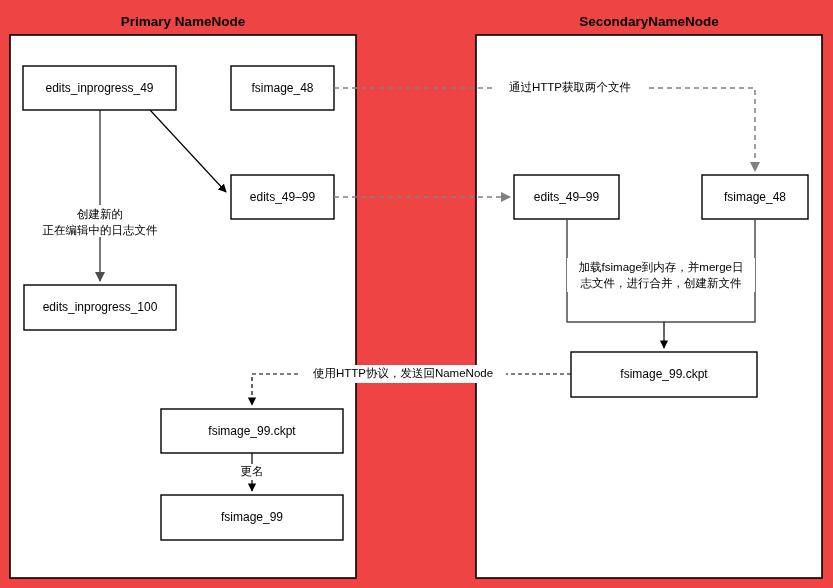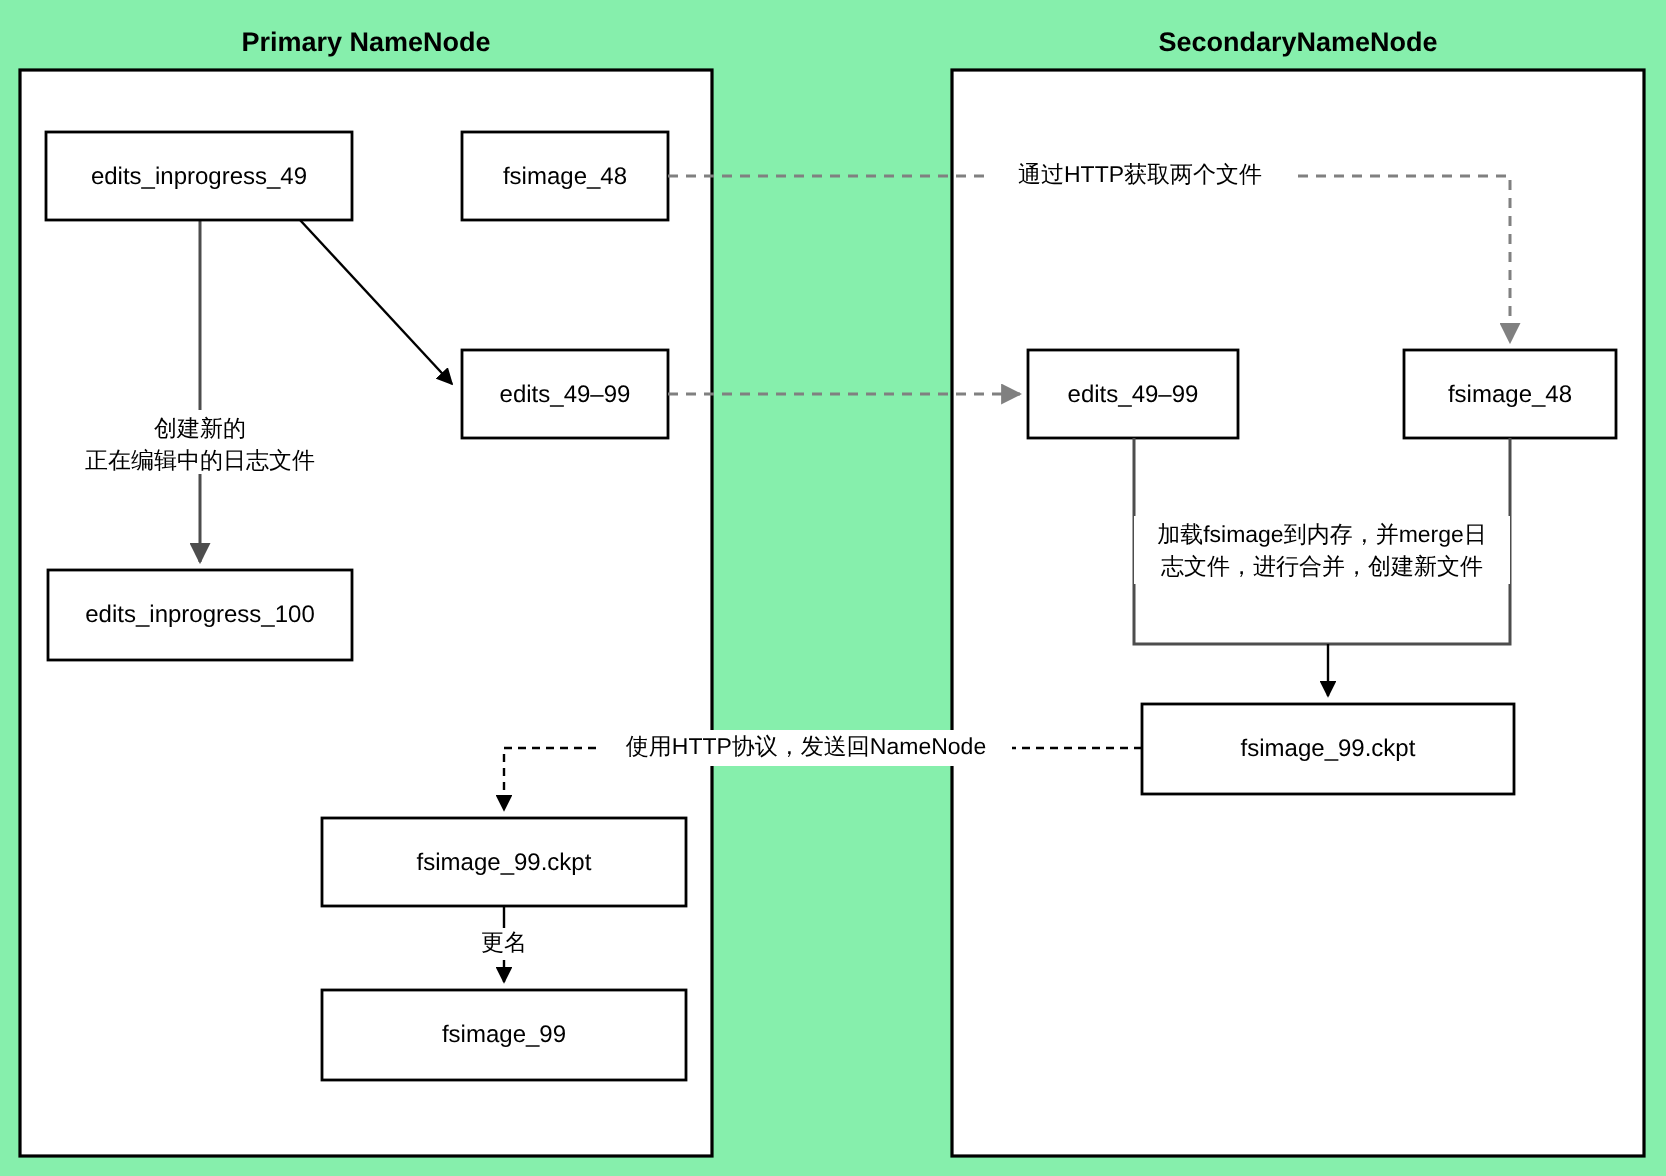--- a/index.html
+++ b/index.html
@@ -10,21 +10,21 @@
   body {
     width: 833px;
     height: 588px;
     font-family: "Liberation Sans", "DejaVu Sans", sans-serif;
     overflow: hidden;
   }
   #diagram-root {
     position: relative;
     width: 833px;
     height: 588px;
-    background: #86efac;
+    background: #ef4444;
   }
   svg.diagram-svg {
     position: absolute;
     left: 0;
     top: 0;
     width: 833px;
     height: 588px;
     display: block;
   }
   .group-title {

